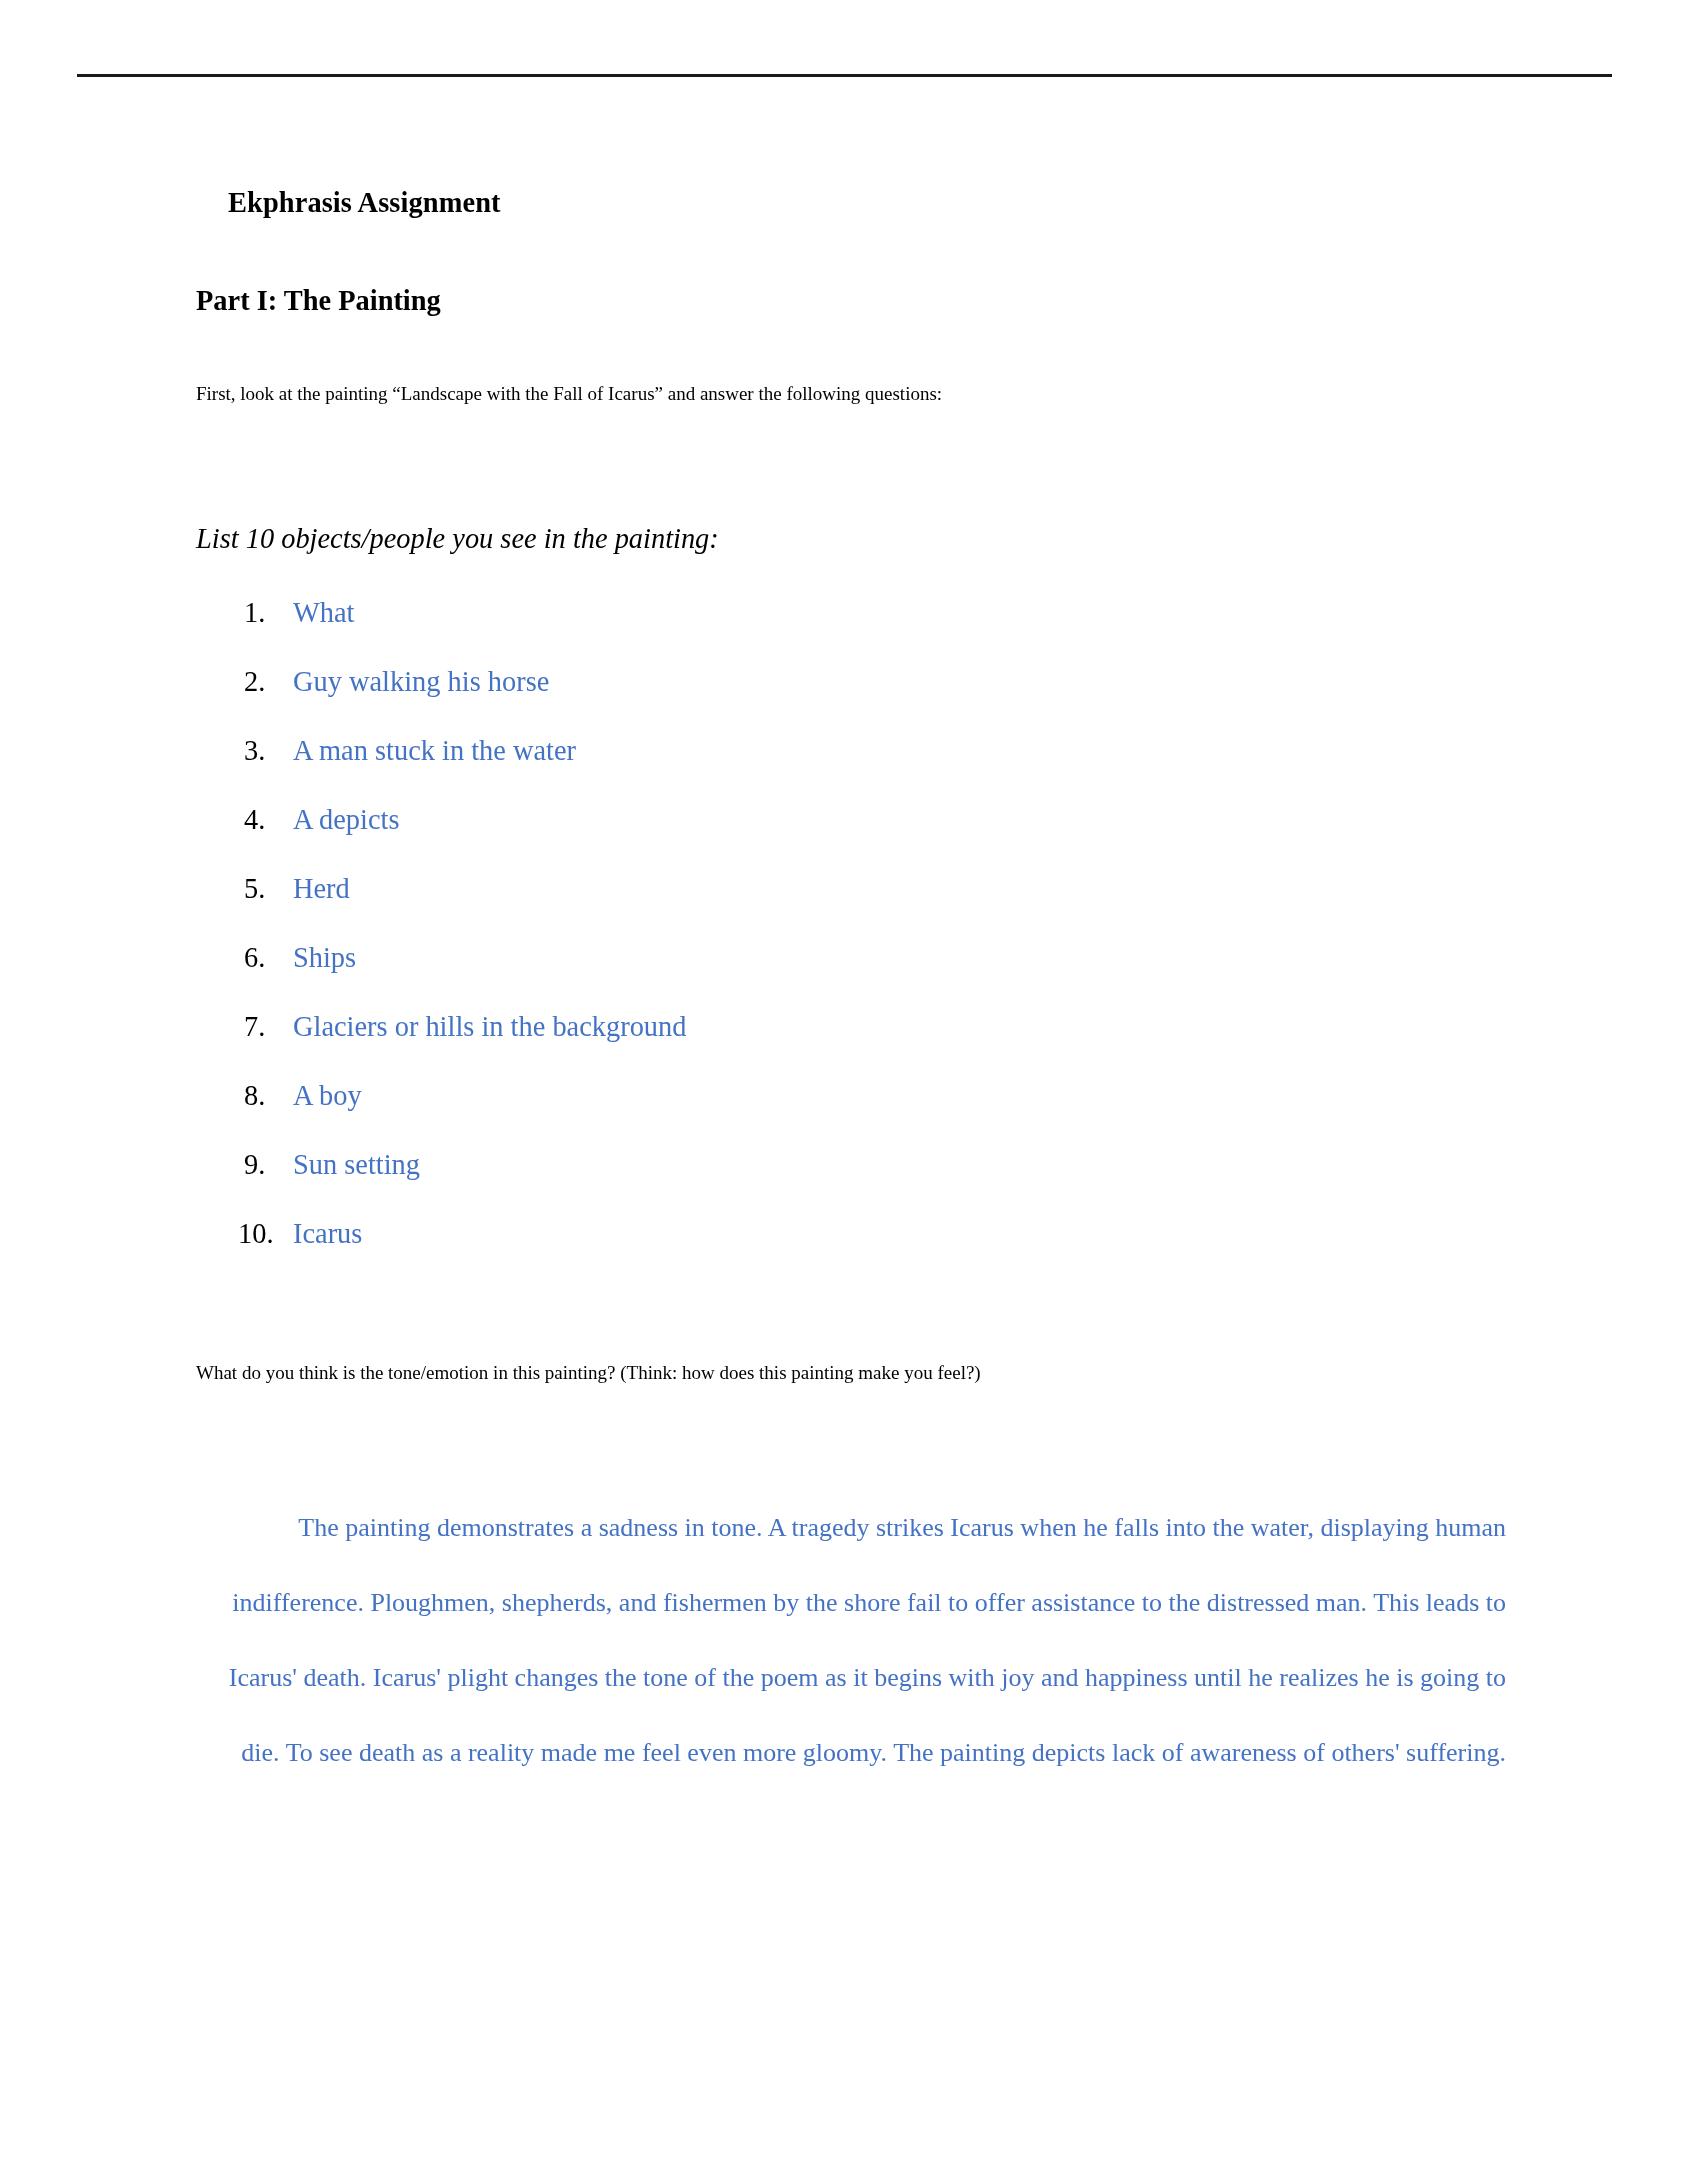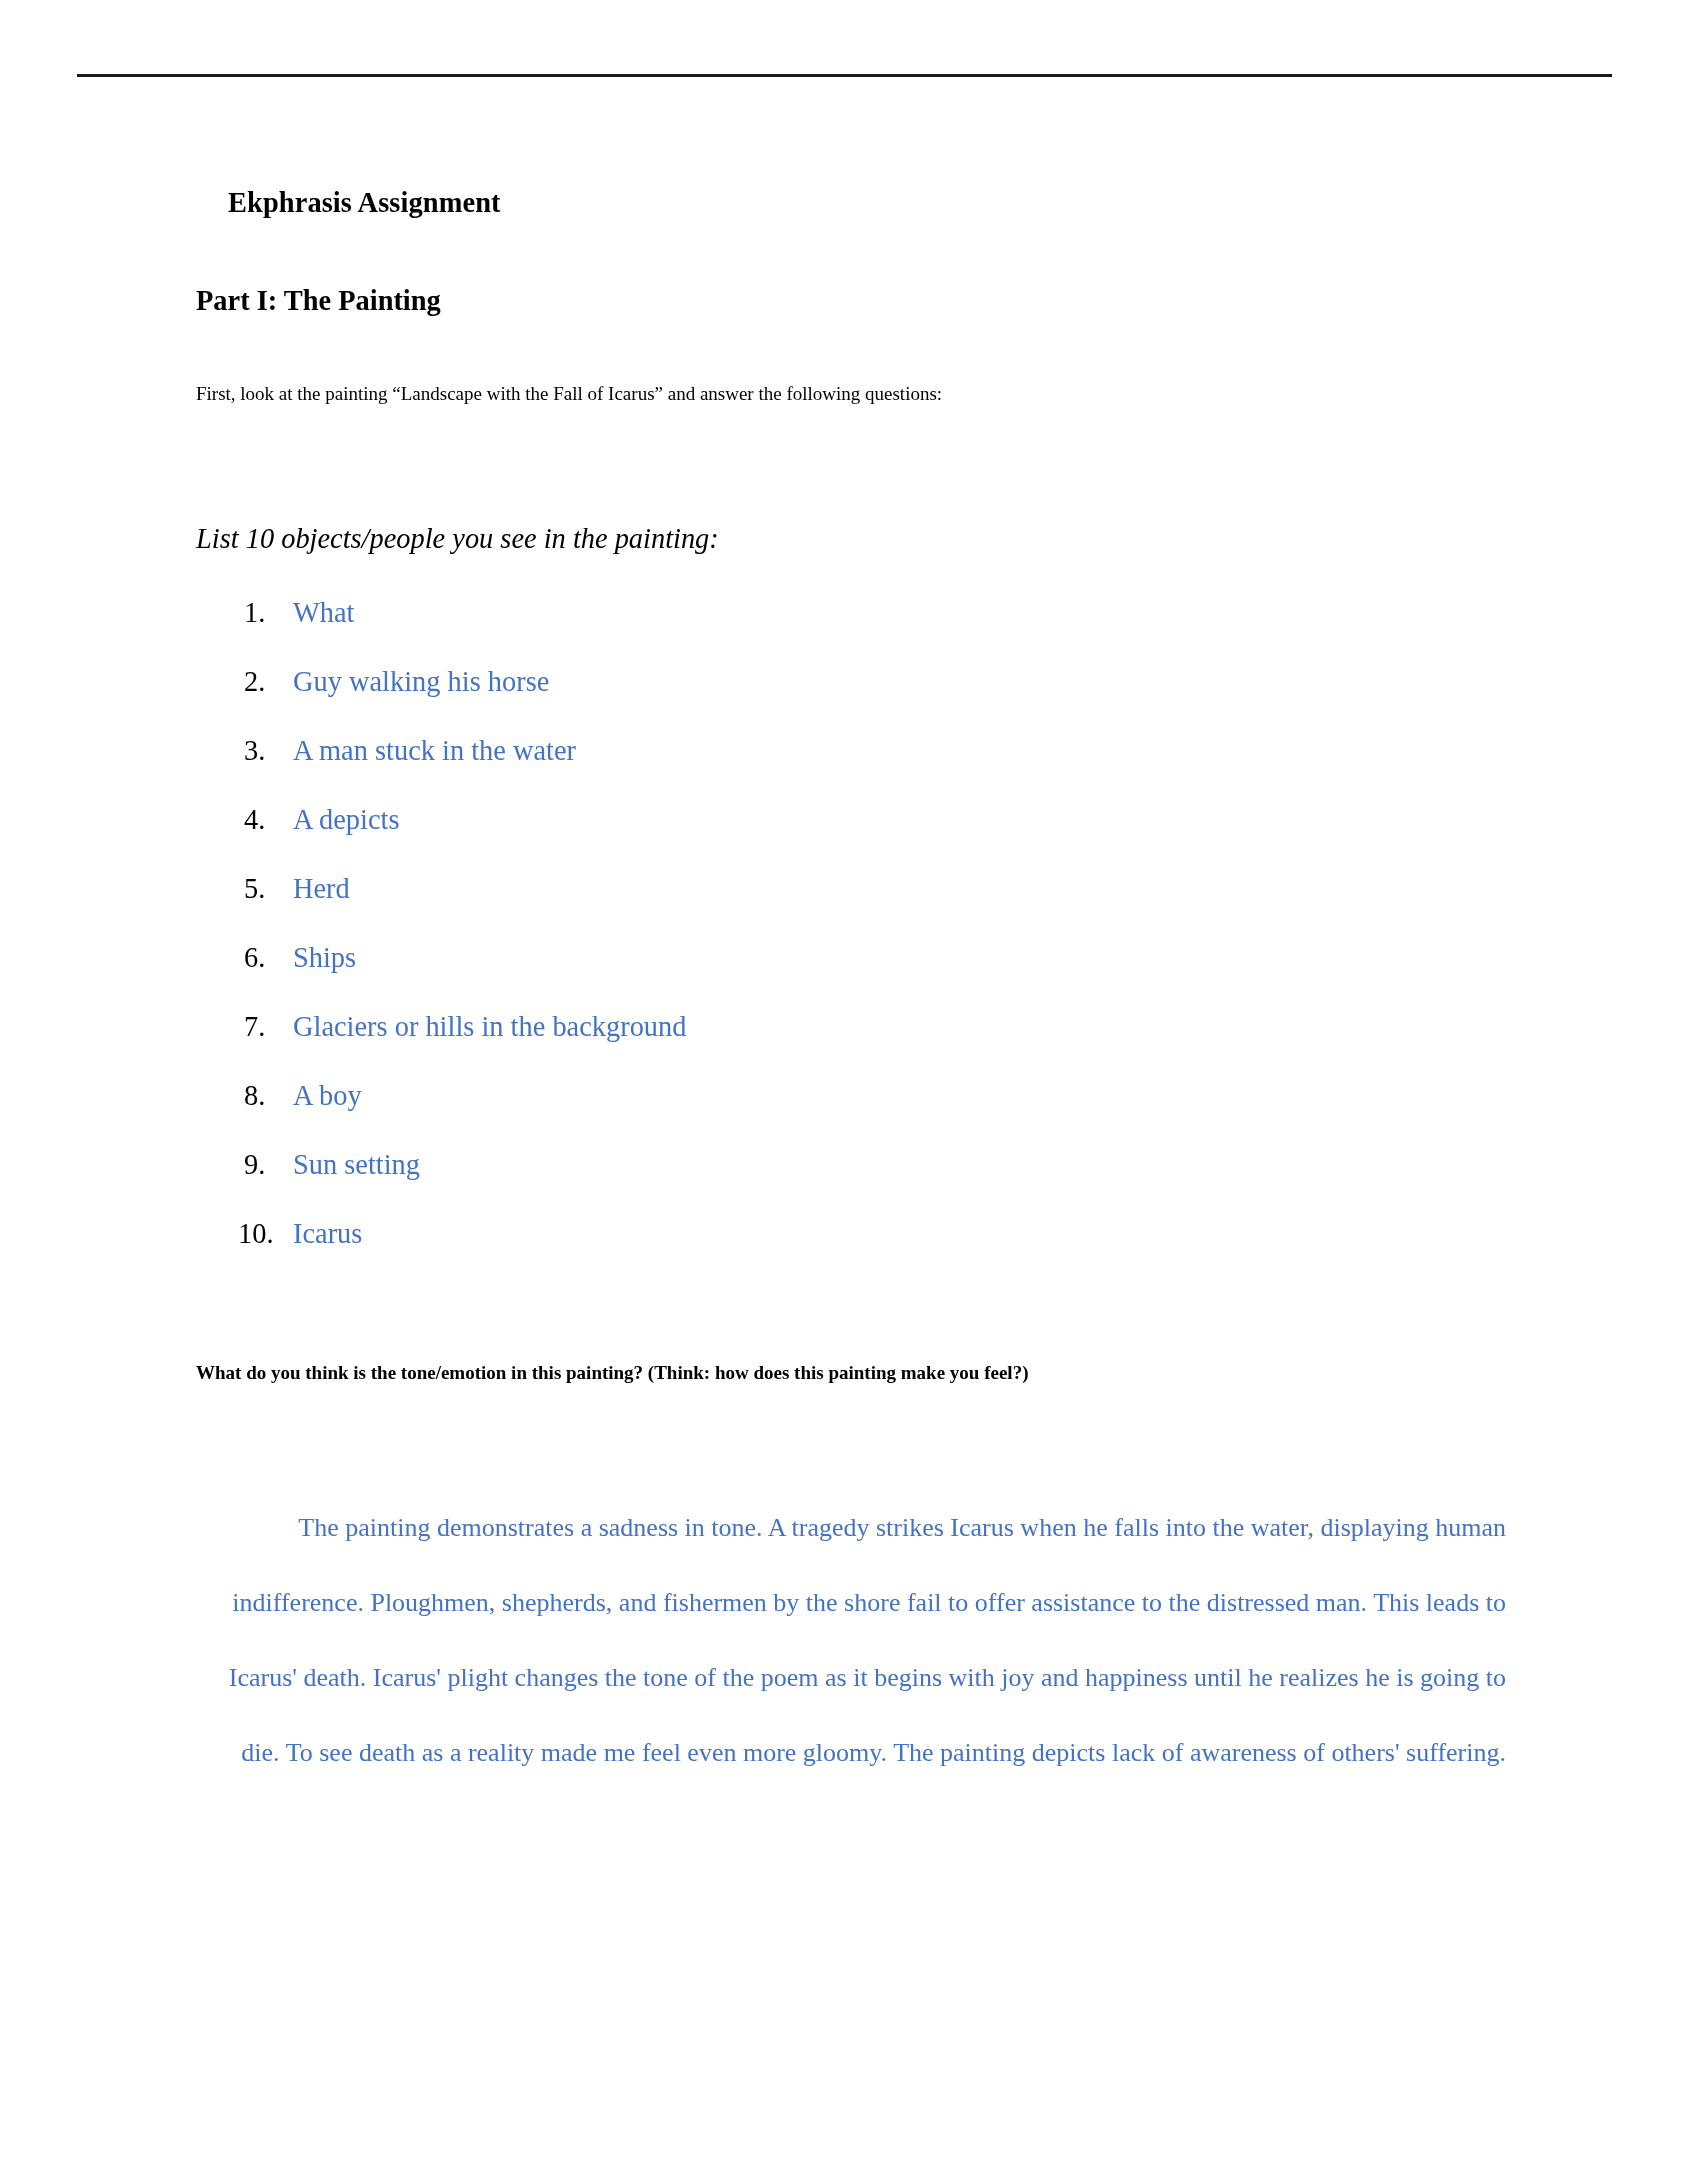--- a/index.html
+++ b/index.html
@@ -52,21 +52,21 @@
     color: #000000;
   }
 
   .question {
     left: 196px;
     font-size: 19px;
     color: #000000;
     text-align: center;
   }
   .q1 { top: 384px; }
-  .q2 { top: 1363px; font-weight: bold; }
+  .q2 { top: 1363px; }
 
   .prompt-list-intro {
     left: 196px;
     top: 525px;
     font-size: 28.4px;
     color: #000000;
     font-style: italic;
   }
 
   

